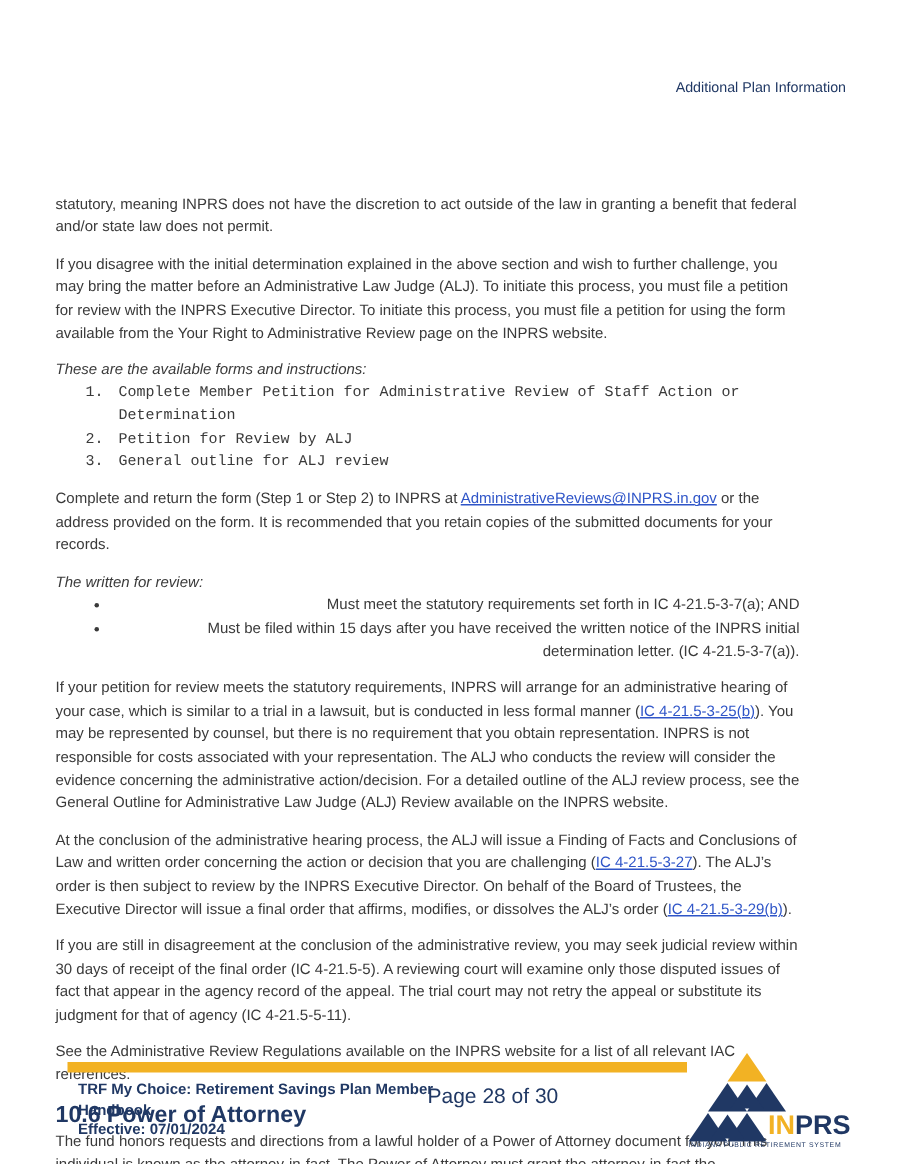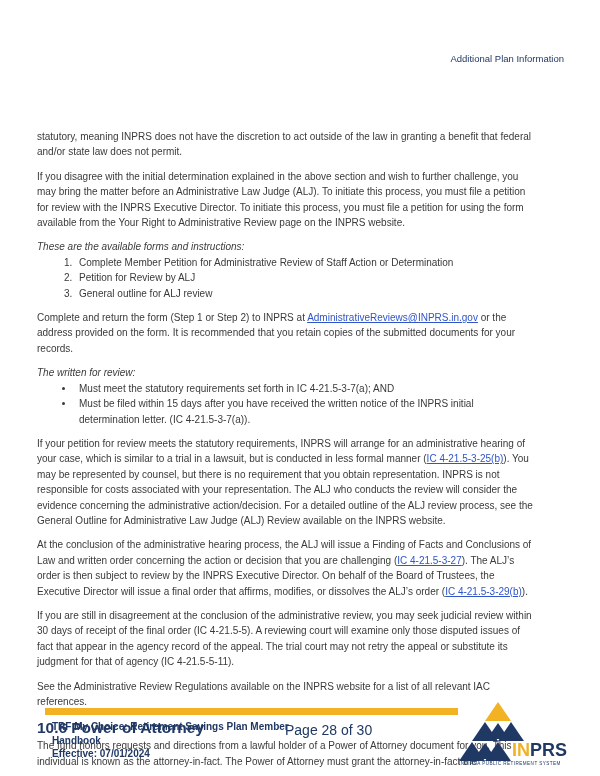--- a/index.html
+++ b/index.html
@@ -28,22 +28,22 @@
     font-size:11.5px; line-height:15px;
     color:#203864; font-weight:bold;
   }
   h3.sec .sec-num { margin-right:12px; }
   h2.sec {
     margin:5px 0 1px 0;
     font-size:15.5px; line-height:19px;
     color:#203864; font-weight:bold;
   }
   h2.sec .sec-num { margin-right:4px; }
-  ol.forms { margin:0 0 9px 0; padding-left:38px; list-style:decimal; }
-  ul.petition { margin:0 0 9px 0; padding-left:38px; list-style:disc; }
+  ol.forms { margin:0 0 9px 0; padding-left:38px; list-style:decimal;font-family:Liberation Mono, monospace; }
+  ul.petition { margin:0 0 9px 0; padding-left:38px; list-style:disc;text-align:right; }
   ol.forms li, ul.petition li { padding-left:4px; }
   a.doclink { color:#2f55c8; text-decoration:underline; cursor:pointer; }
   .footer-bar {
     position:absolute; left:45px; top:708px;
     width:413px; height:7px; background:#f2b224;
   }
   .footer-left {
     position:absolute; left:52px; top:720px; width:238px;
     font-size:10px; line-height:13.5px;
     font-weight:bold; color:#203864;

